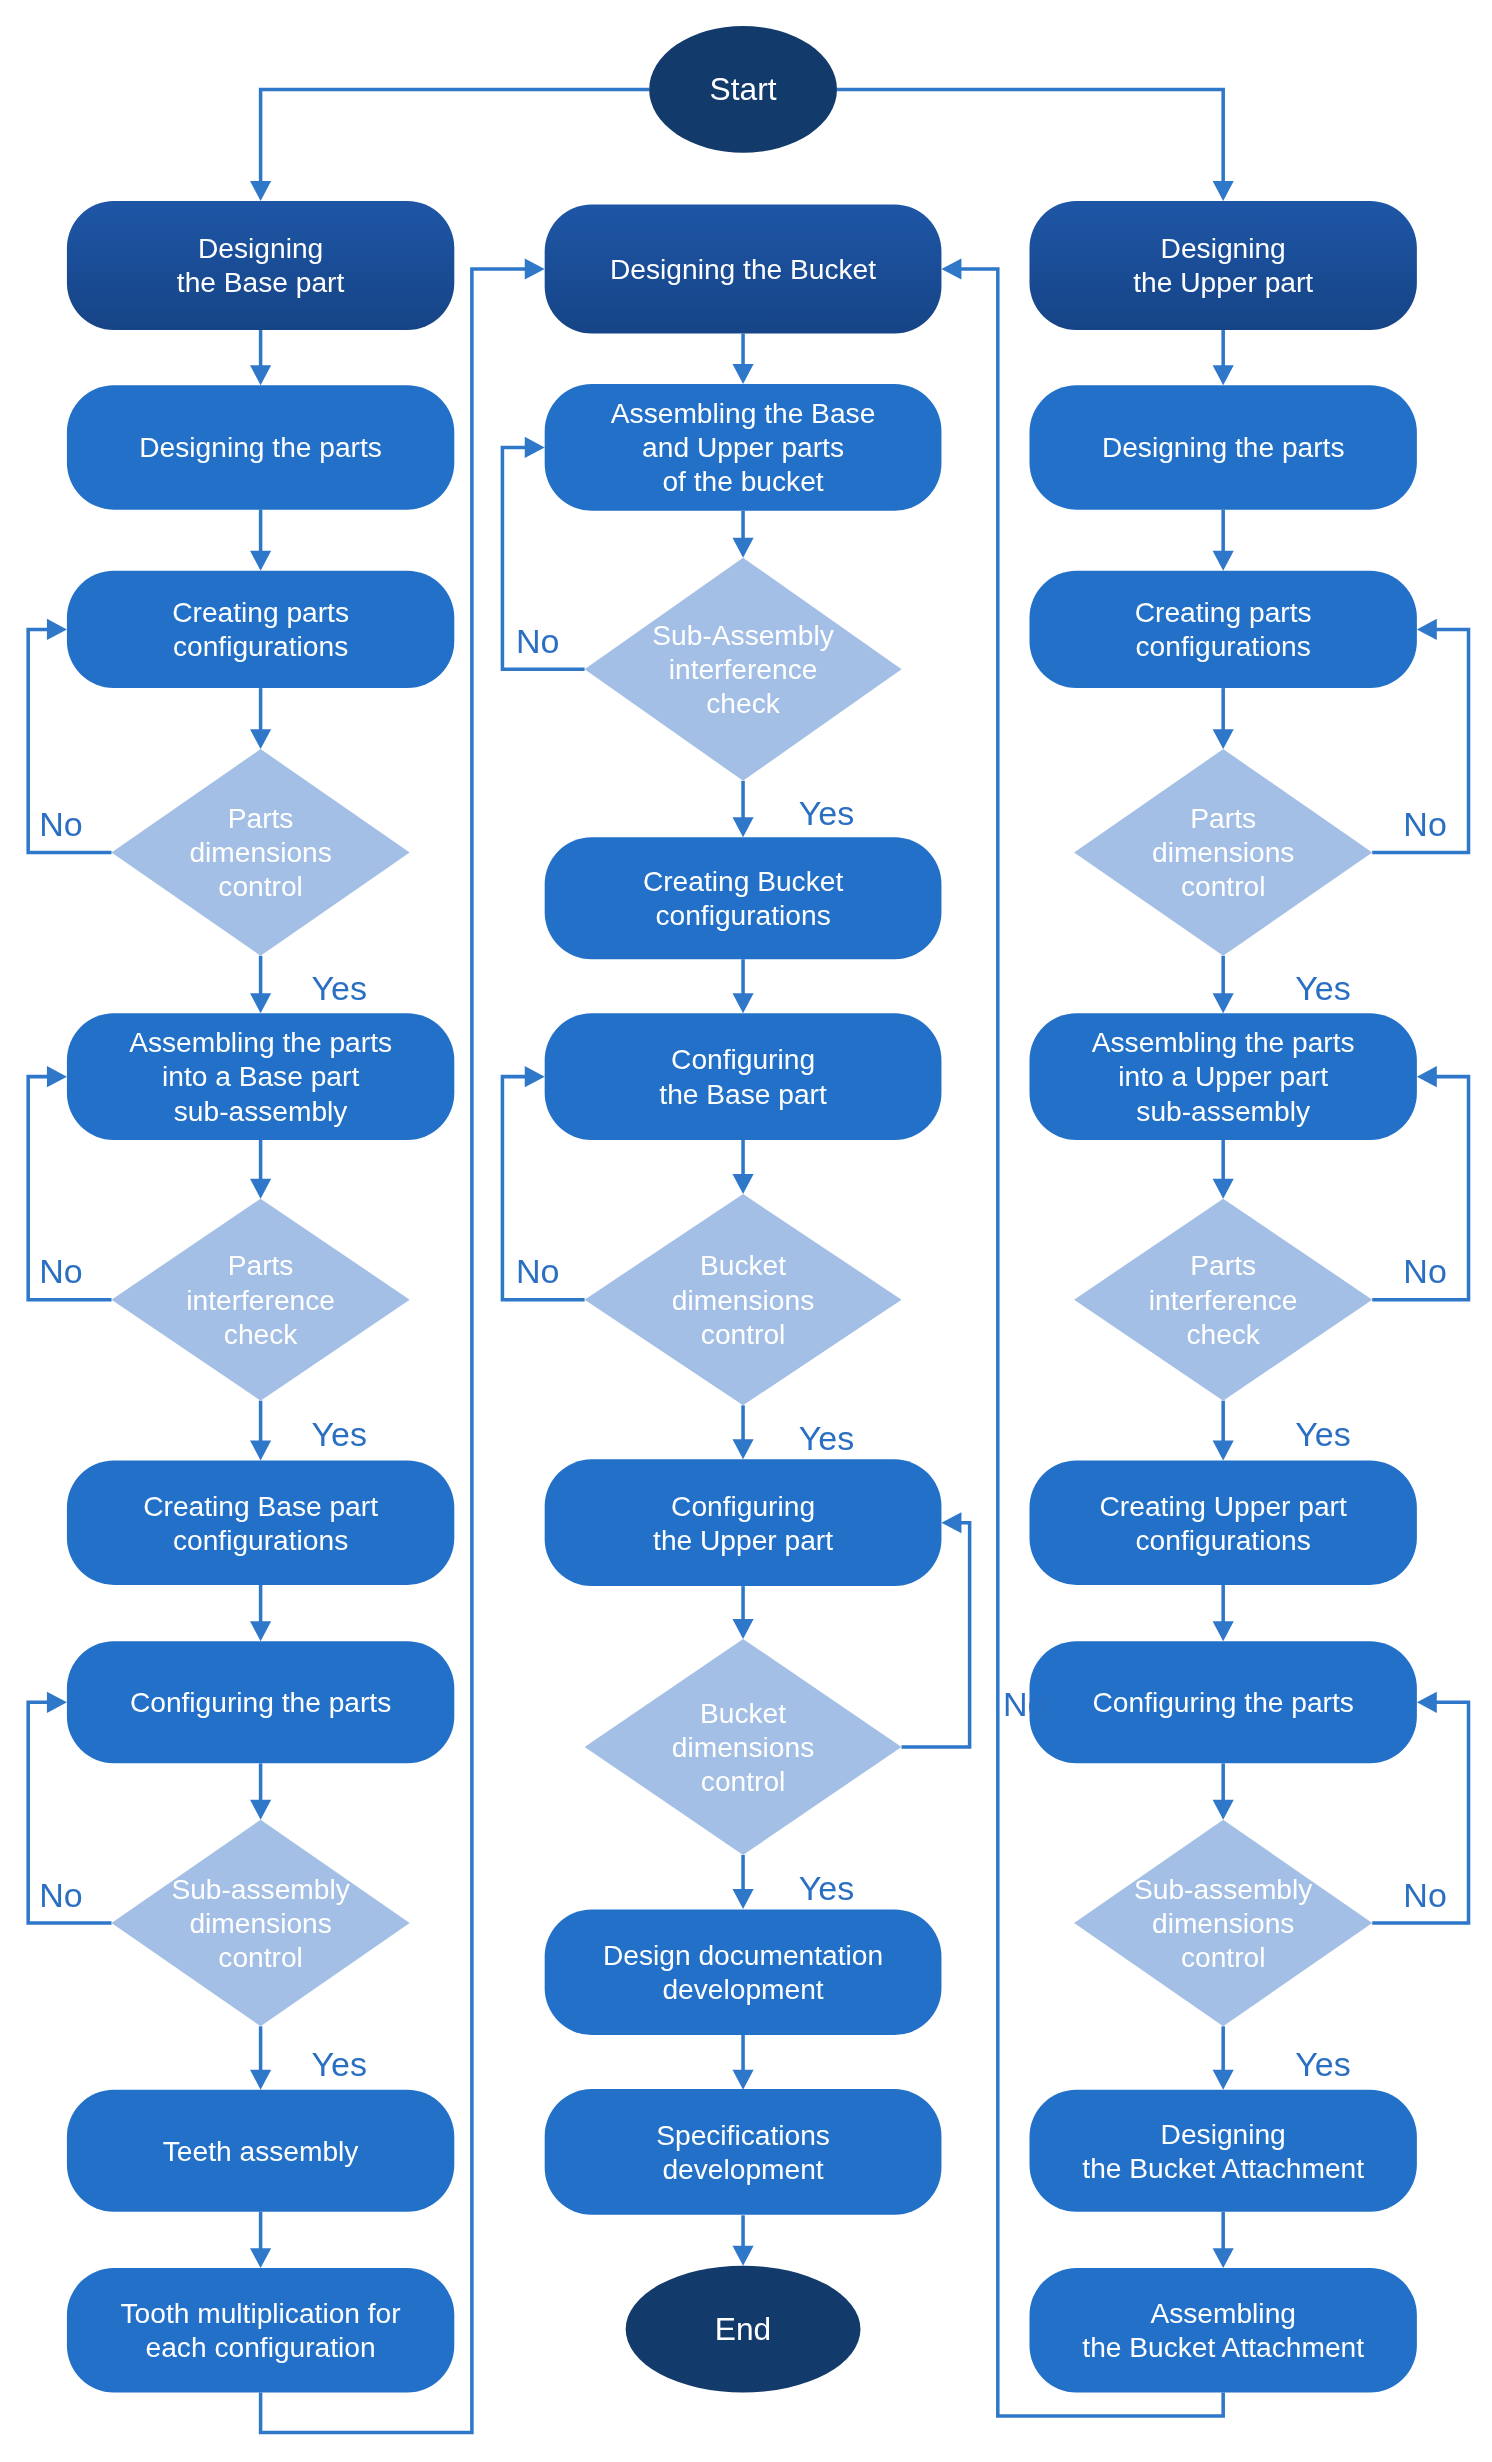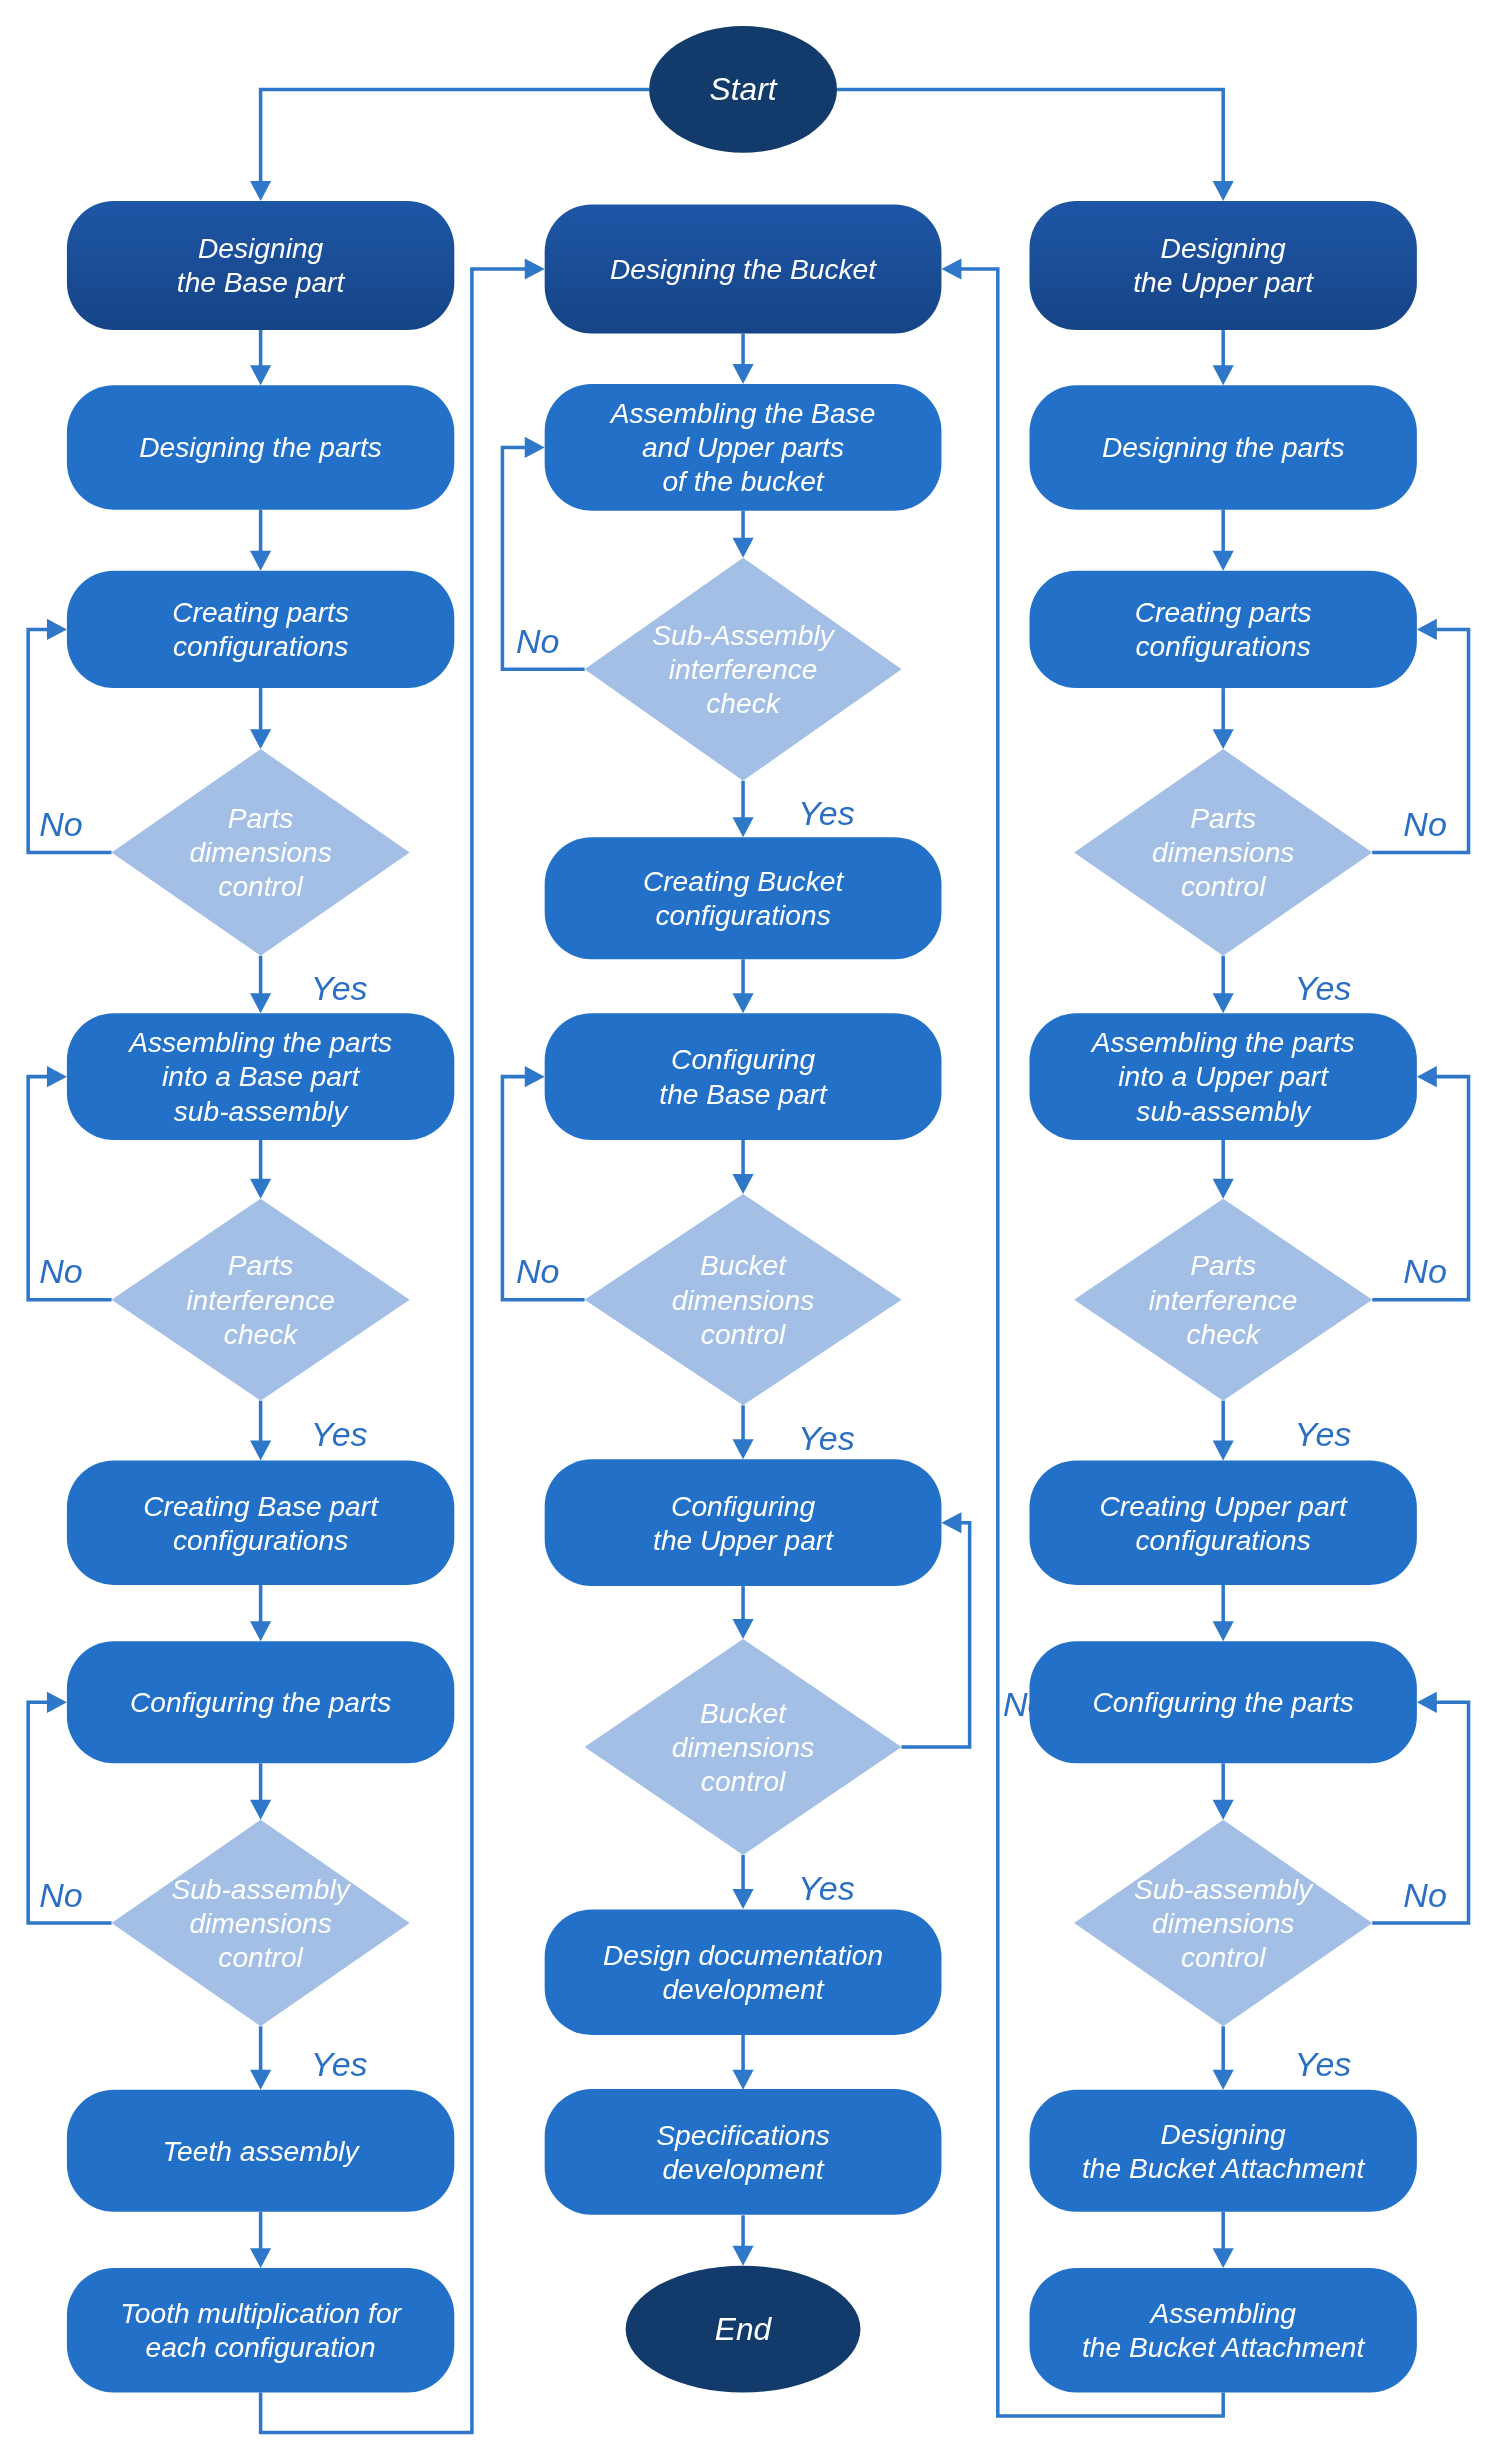--- a/index.html
+++ b/index.html
@@ -2,21 +2,20 @@
 <html style="font-size:9.4px"><head>
 <meta charset="utf-8">
 <style>
   html,body{margin:0;padding:0;background:#ffffff;}
   .flowchart-canvas{
     position:relative;
     width:1492px;
     height:2462px;
     background:#ffffff;
     overflow:hidden;
-    font-style:italic;
   }
   svg{display:block;width:100%;height:100%;}
   svg text{
     font-family:"Liberation Sans", sans-serif;
   }
 </style>
 </head>
 <body>
 
 <div class="flowchart-canvas">

